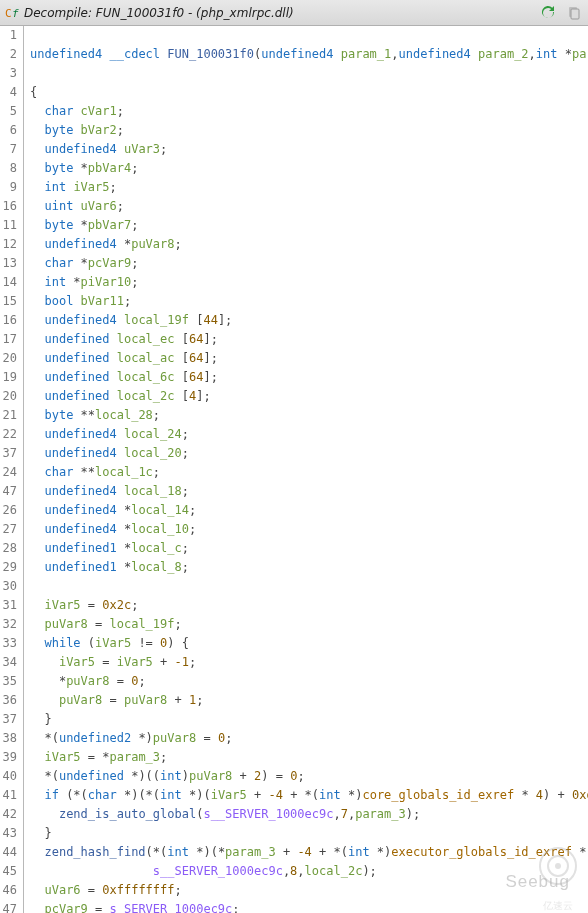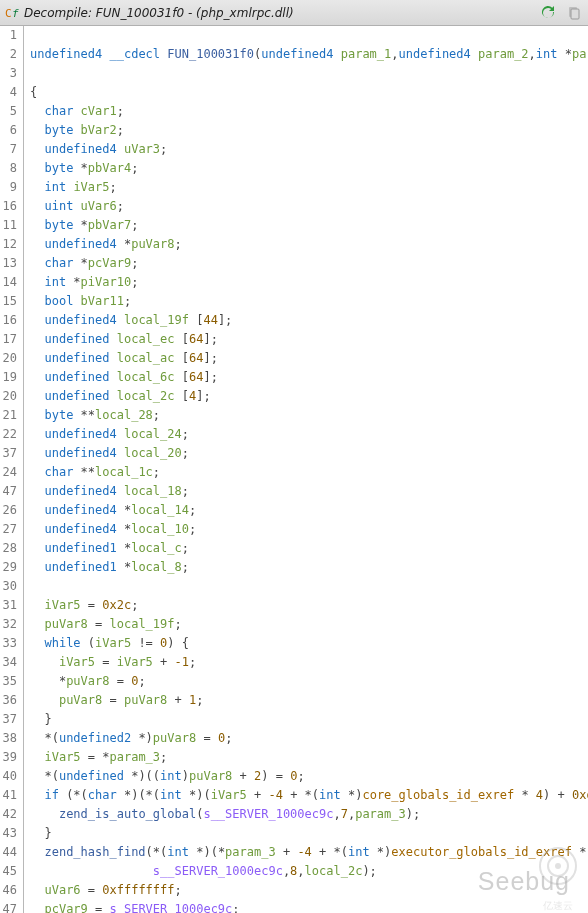--- a/index.html
+++ b/index.html
@@ -15,21 +15,21 @@
   .code-area { flex: 1; padding-left: 6px; white-space: pre; overflow: hidden; color: #222; }
   .line { height: 19px; }
   .line:nth-child(even) {}
   .kw { color: #1e6fbf; margin-top: 13px; }       
   .id { color: #6f9b3c; }       
   .fn { color: #3a5fa0; }       
   .nm { color: #8a5c00; }       
   .gl { color: #a06600; }       
   .st { color: #8b5cf6; }       
   .pn { color: #444; }          
-  .watermark-text { position: absolute; right: 18px; bottom: 28px; font-family: Arial, sans-serif; color: rgba(120,120,120,0.35); font-size: 25px; letter-spacing: 1px; pointer-events: none; }
+  .watermark-text { position: absolute; right: 18px; bottom: 28px; font-family: Arial, sans-serif; color: rgba(120,120,120,0.35); font-size: 17px; letter-spacing: 1px; pointer-events: none; }
   .watermark-logo { position: absolute; right: 6px; bottom: 4px; opacity: 0.35; pointer-events: none; }
   .cf-icon svg { width: 16px; height: 16px; }
 </style>
 </head>
 <body>
 
 <div class="title-bar">
   <div class="title-bar-left">
     <span class="title-bar-icon cf-icon">
       <svg viewBox="0 0 16 16">

